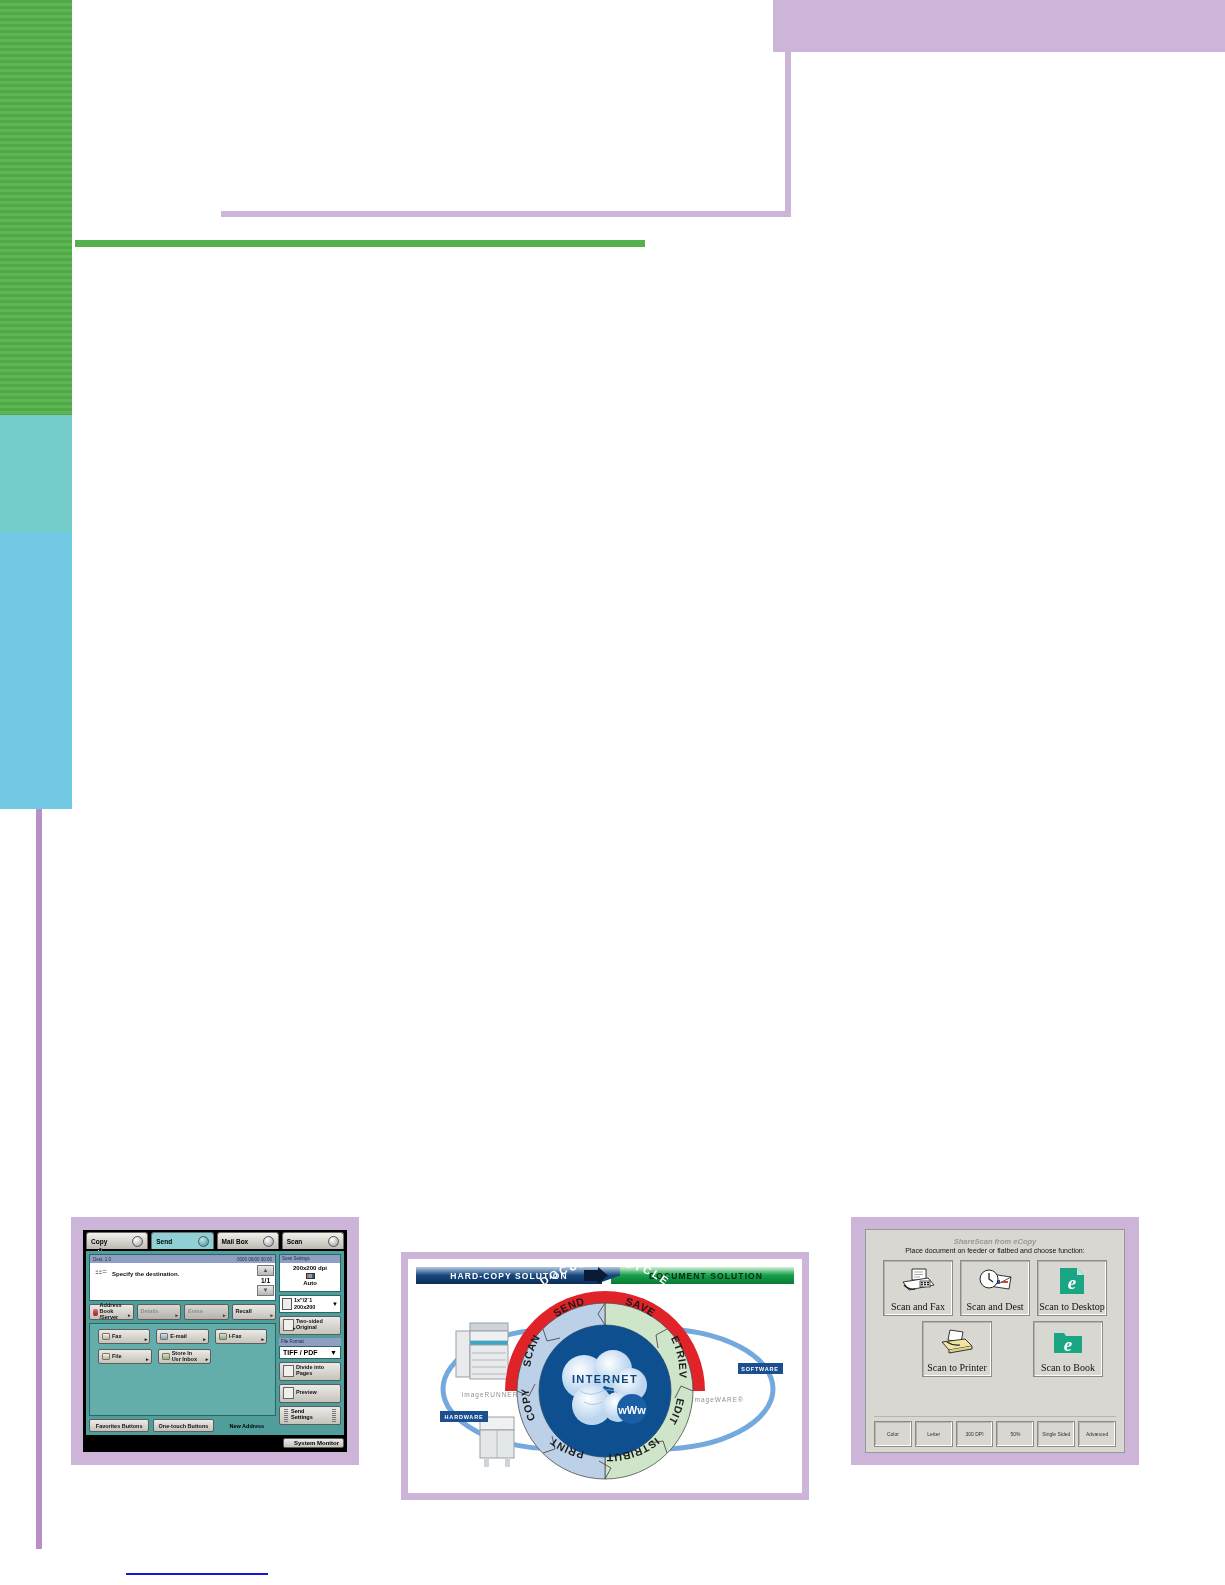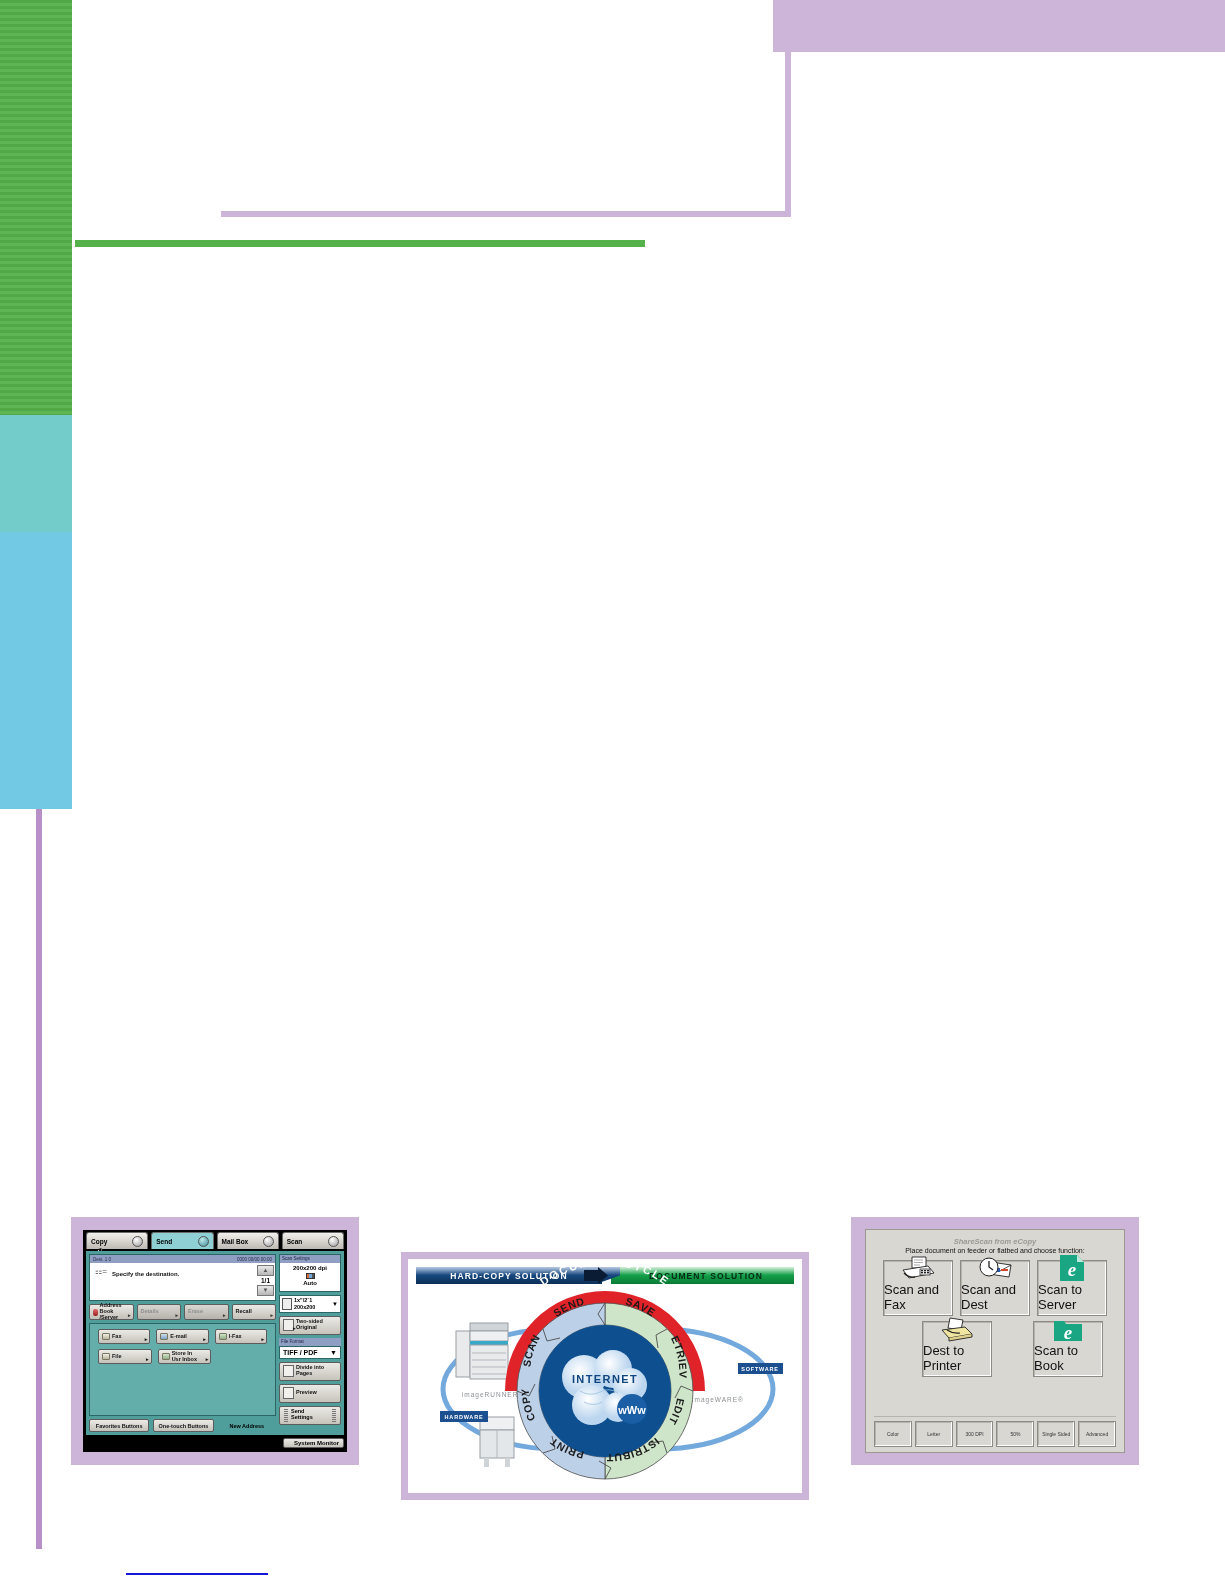--- a/index.html
+++ b/index.html
@@ -139,21 +139,21 @@
     padding: 7px 8px 5px 8px; display: flex; flex-direction: column; }
   .ss-brand { text-align: center; font-size: 7.5px; font-style: italic; font-weight: bold; color: #9b9892; }
   .ss-prompt { text-align: center; font-size: 7px; color: #111; margin-top: 1px; margin-bottom: 6px; }
   .ss-grid { display: flex; gap: 7px; justify-content: center; }
   .ss-grid.row2 { margin-top: 5px; }
   .ss-card { width: 70px; height: 56px; background: #d9d7d2; border: 1px solid #8e8b85;
     box-shadow: 1px 1px 0 #b7b4ae inset, -1px -1px 0 #fff inset;
     display: flex; flex-direction: column; align-items: center; justify-content: flex-end;
     padding-bottom: 3px; }
   .ss-card .glyph { flex: 1; display: flex; align-items: center; justify-content: center; }
-  .ss-card .cap { font-size: 13px; color: #111; font-family: Liberation Sans, sans-serif; }
+  .ss-card .cap { font-size: 10px; color: #111; font-family: Liberation Serif, serif; }
   .ss-toolbar { margin-top: auto; display: flex; gap: 3px; border-top: 1px solid #b7b4ae; padding-top: 4px; }
   .ss-tbtn { flex: 1; height: 26px; background: #d9d7d2; border: 1px solid #8e8b85;
     box-shadow: -1px -1px 0 #fff inset, 1px 1px 0 #b7b4ae inset;
     display: flex; align-items: center; justify-content: center; font-size: 5px; color: #333;
     position: relative; }
 </style>
 </head>
 <body>
 
 <div id="page">
@@ -502,35 +502,35 @@
           <span class="cap">Scan and Dest</span>
         </div>
         <div class="ss-card">
           <span class="glyph">
             <svg width="26" height="28" viewBox="0 0 26 28">
               <polygon points="1,1 18,1 25,8 25,27 1,27" fill="#1aa583"></polygon>
               <polygon points="18,1 25,8 18,8" fill="#bfe7dc"></polygon>
               <text x="13" y="22" text-anchor="middle" font-family="Liberation Serif, serif" font-size="19" font-style="italic" font-weight="bold" fill="#ffffff">e</text>
             </svg>
           </span>
-          <span class="cap">Scan to Server</span>
+          <span class="cap">Scan to Desktop</span>
         </div>
       </div>
 
       <div class="ss-grid row2" style="padding-right:0;">
         <div class="ss-card" style="margin-left:35px;">
           <span class="glyph">
             <svg width="36" height="26" viewBox="0 0 36 26">
               <polygon points="11,1 24,3 22,13 9,11" fill="#fff" stroke="#222" stroke-width="0.9"></polygon>
               <path d="M3,13 L26,10 L33,17 L10,21 Z" fill="#f0e5a0" stroke="#222" stroke-width="0.9"></path>
               <path d="M10,21 L10,24 L33,20 L33,17" fill="#ded08a" stroke="#222" stroke-width="0.9"></path>
               <path d="M8,13 q6,4 13,3" fill="none" stroke="#222" stroke-width="1.2"></path>
             </svg>
           </span>
-          <span class="cap">Dest to Printer</span>
+          <span class="cap">Scan to Printer</span>
         </div>
         <div class="ss-card" style="margin-left:34px;">
           <span class="glyph">
             <svg width="30" height="26" viewBox="0 0 30 26">
               <polygon points="1,4 11,4 13,7 29,7 29,24 1,24" fill="#1aa583"></polygon>
               <text x="15" y="22" text-anchor="middle" font-family="Liberation Serif, serif" font-size="19" font-style="italic" font-weight="bold" fill="#ffffff">e</text>
             </svg>
           </span>
           <span class="cap">Scan to Book</span>
         </div>

